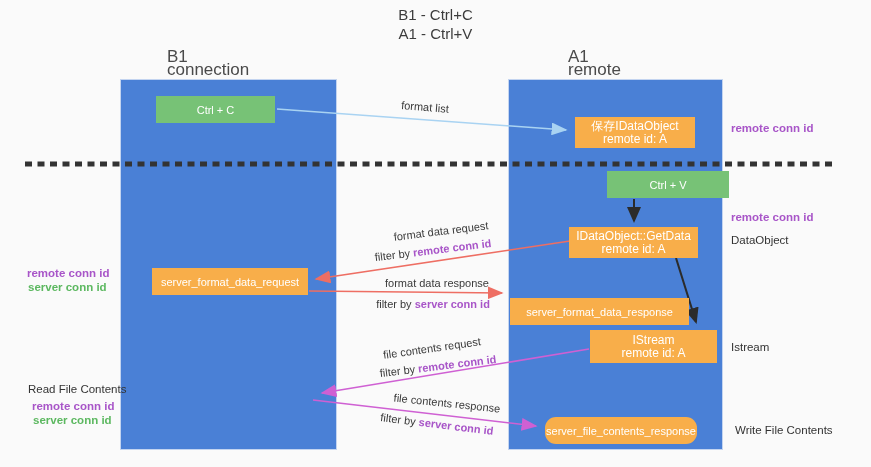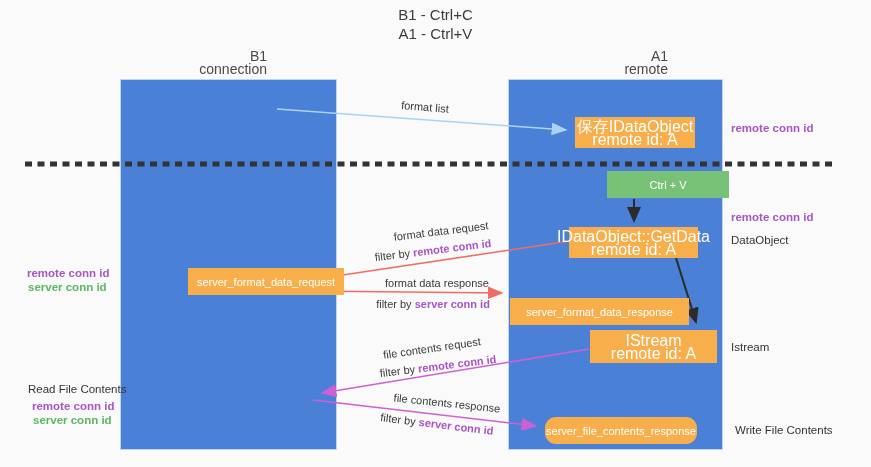--- a/index.html
+++ b/index.html
@@ -8,35 +8,35 @@
     background:#fafafa;
     font-family:"Liberation Sans", sans-serif;
     color:#333;
   }
   .abs { position:absolute; }
   .title {
     top:5px; left:0; width:100%; text-align:center;
     font-size:15px; color:#3c3c3c; line-height:19px;
   }
   .col-header {
-    text-align:right; font-size:14px; color:#4a4a4a; line-height:13px;
+    text-align:left; font-size:17px; color:#4a4a4a; line-height:13px;
   }
   .lane {
     background:#4a80d6; border:1px solid #c3d4f0; box-sizing:border-box;
   }
   .node {
     box-sizing:border-box; display:flex; flex-direction:column;
     align-items:center; justify-content:center;
     color:#ffffff; text-align:center;
   }
   .node.green { background:#77c276; }
   .node.orange { background:#f8ae4a; }
   .node .l1, .node .l2 { line-height:13px; }
   .one-line { font-size:11px; }
-  .two-line { font-size:16px; }
+  .two-line { font-size:12px; }
   svg.arrows { position:absolute; top:0; left:0; pointer-events:none; }
   .arrow-label {
     position:absolute; font-size:11px; color:#3a3a3a; white-space:nowrap;
     transform-origin:center center;
   }
   .hl-purple { color:#a855c8; font-weight:bold; }
   .side-label { position:absolute; font-size:11.5px; white-space:nowrap; }
   .purple { color:#a855c8; font-weight:bold; }
   .green-text { color:#5cb860; font-weight:bold; }
   .black-text { color:#333; }
@@ -89,36 +89,39 @@
 
     <line x1="570" y1="241" x2="316" y2="279" stroke="#ee6e63" stroke-width="1.6" marker-end="url(#m-red)"></line>
 
     <line x1="309" y1="291" x2="502" y2="293" stroke="#ee6e63" stroke-width="1.6" marker-end="url(#m-red)"></line>
 
     <line x1="589" y1="349" x2="322" y2="393" stroke="#cf60d3" stroke-width="1.6" marker-end="url(#m-magenta)"></line>
 
     <line x1="313" y1="400" x2="536" y2="426" stroke="#cf60d3" stroke-width="1.6" marker-end="url(#m-magenta)"></line>
   </svg>
 
+  <div class="abs node green one-line" style="left:156px; top:96px; width:119px; height:27px;">
+    <span>Ctrl + C</span>
+  </div>
 
   <div class="abs node orange two-line" style="left:575px; top:117px; width:120px; height:31px;">
     <span class="l1">保存IDataObject</span>
     <span class="l2">remote id: A</span>
   </div>
 
   <div class="abs node green one-line" style="left:607px; top:171px; width:122px; height:27px;">
     <span>Ctrl + V</span>
   </div>
 
   <div class="abs node orange two-line" style="left:569px; top:227px; width:129px; height:31px;">
     <span class="l1">IDataObject::GetData</span>
     <span class="l2">remote id: A</span>
   </div>
 
-  <div class="abs node orange one-line" style="left:152px; top:268px; width:156px; height:27px;margin-left:36px;">
+  <div class="abs node orange one-line" style="left:152px; top:268px; width:156px; height:27px;">
     <span>server_format_data_request</span>
   </div>
 
   <div class="abs node orange one-line" style="left:510px; top:280px; width:179px; height:27px;margin-top:18px;">
     <span>server_format_data_response</span>
   </div>
 
   <div class="abs node orange two-line" style="left:590px; top:330px; width:127px; height:33px;">
     <span class="l1">IStream</span>
     <span class="l2">remote id: A</span>

